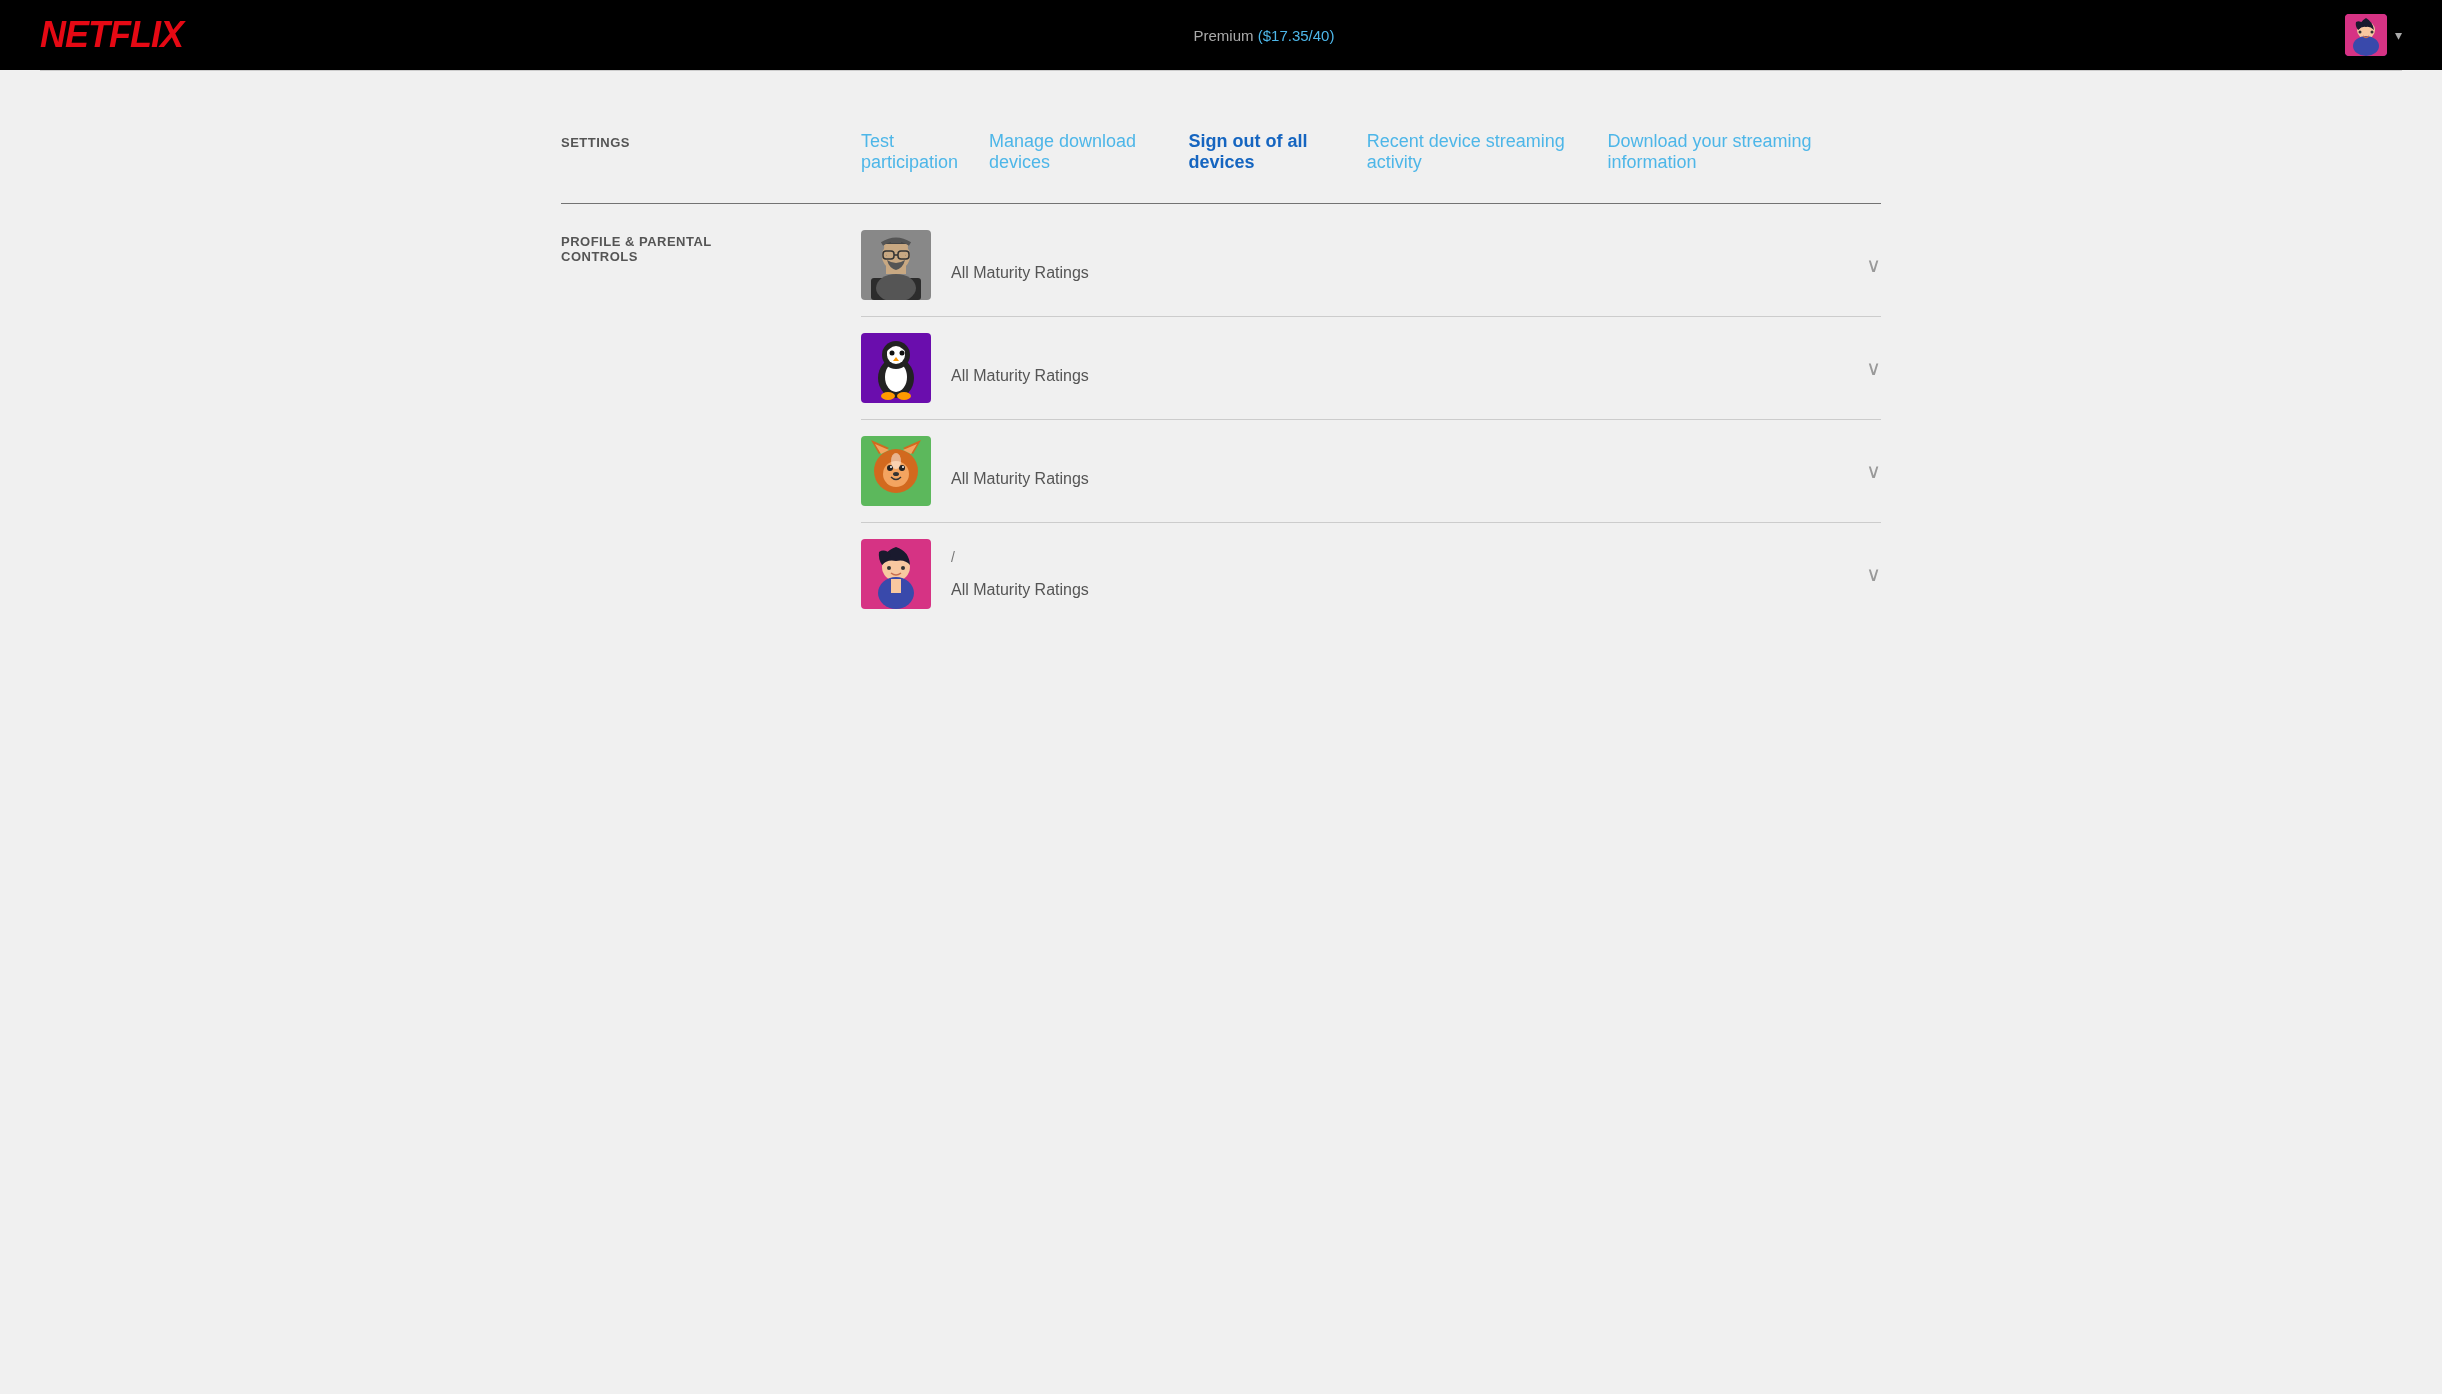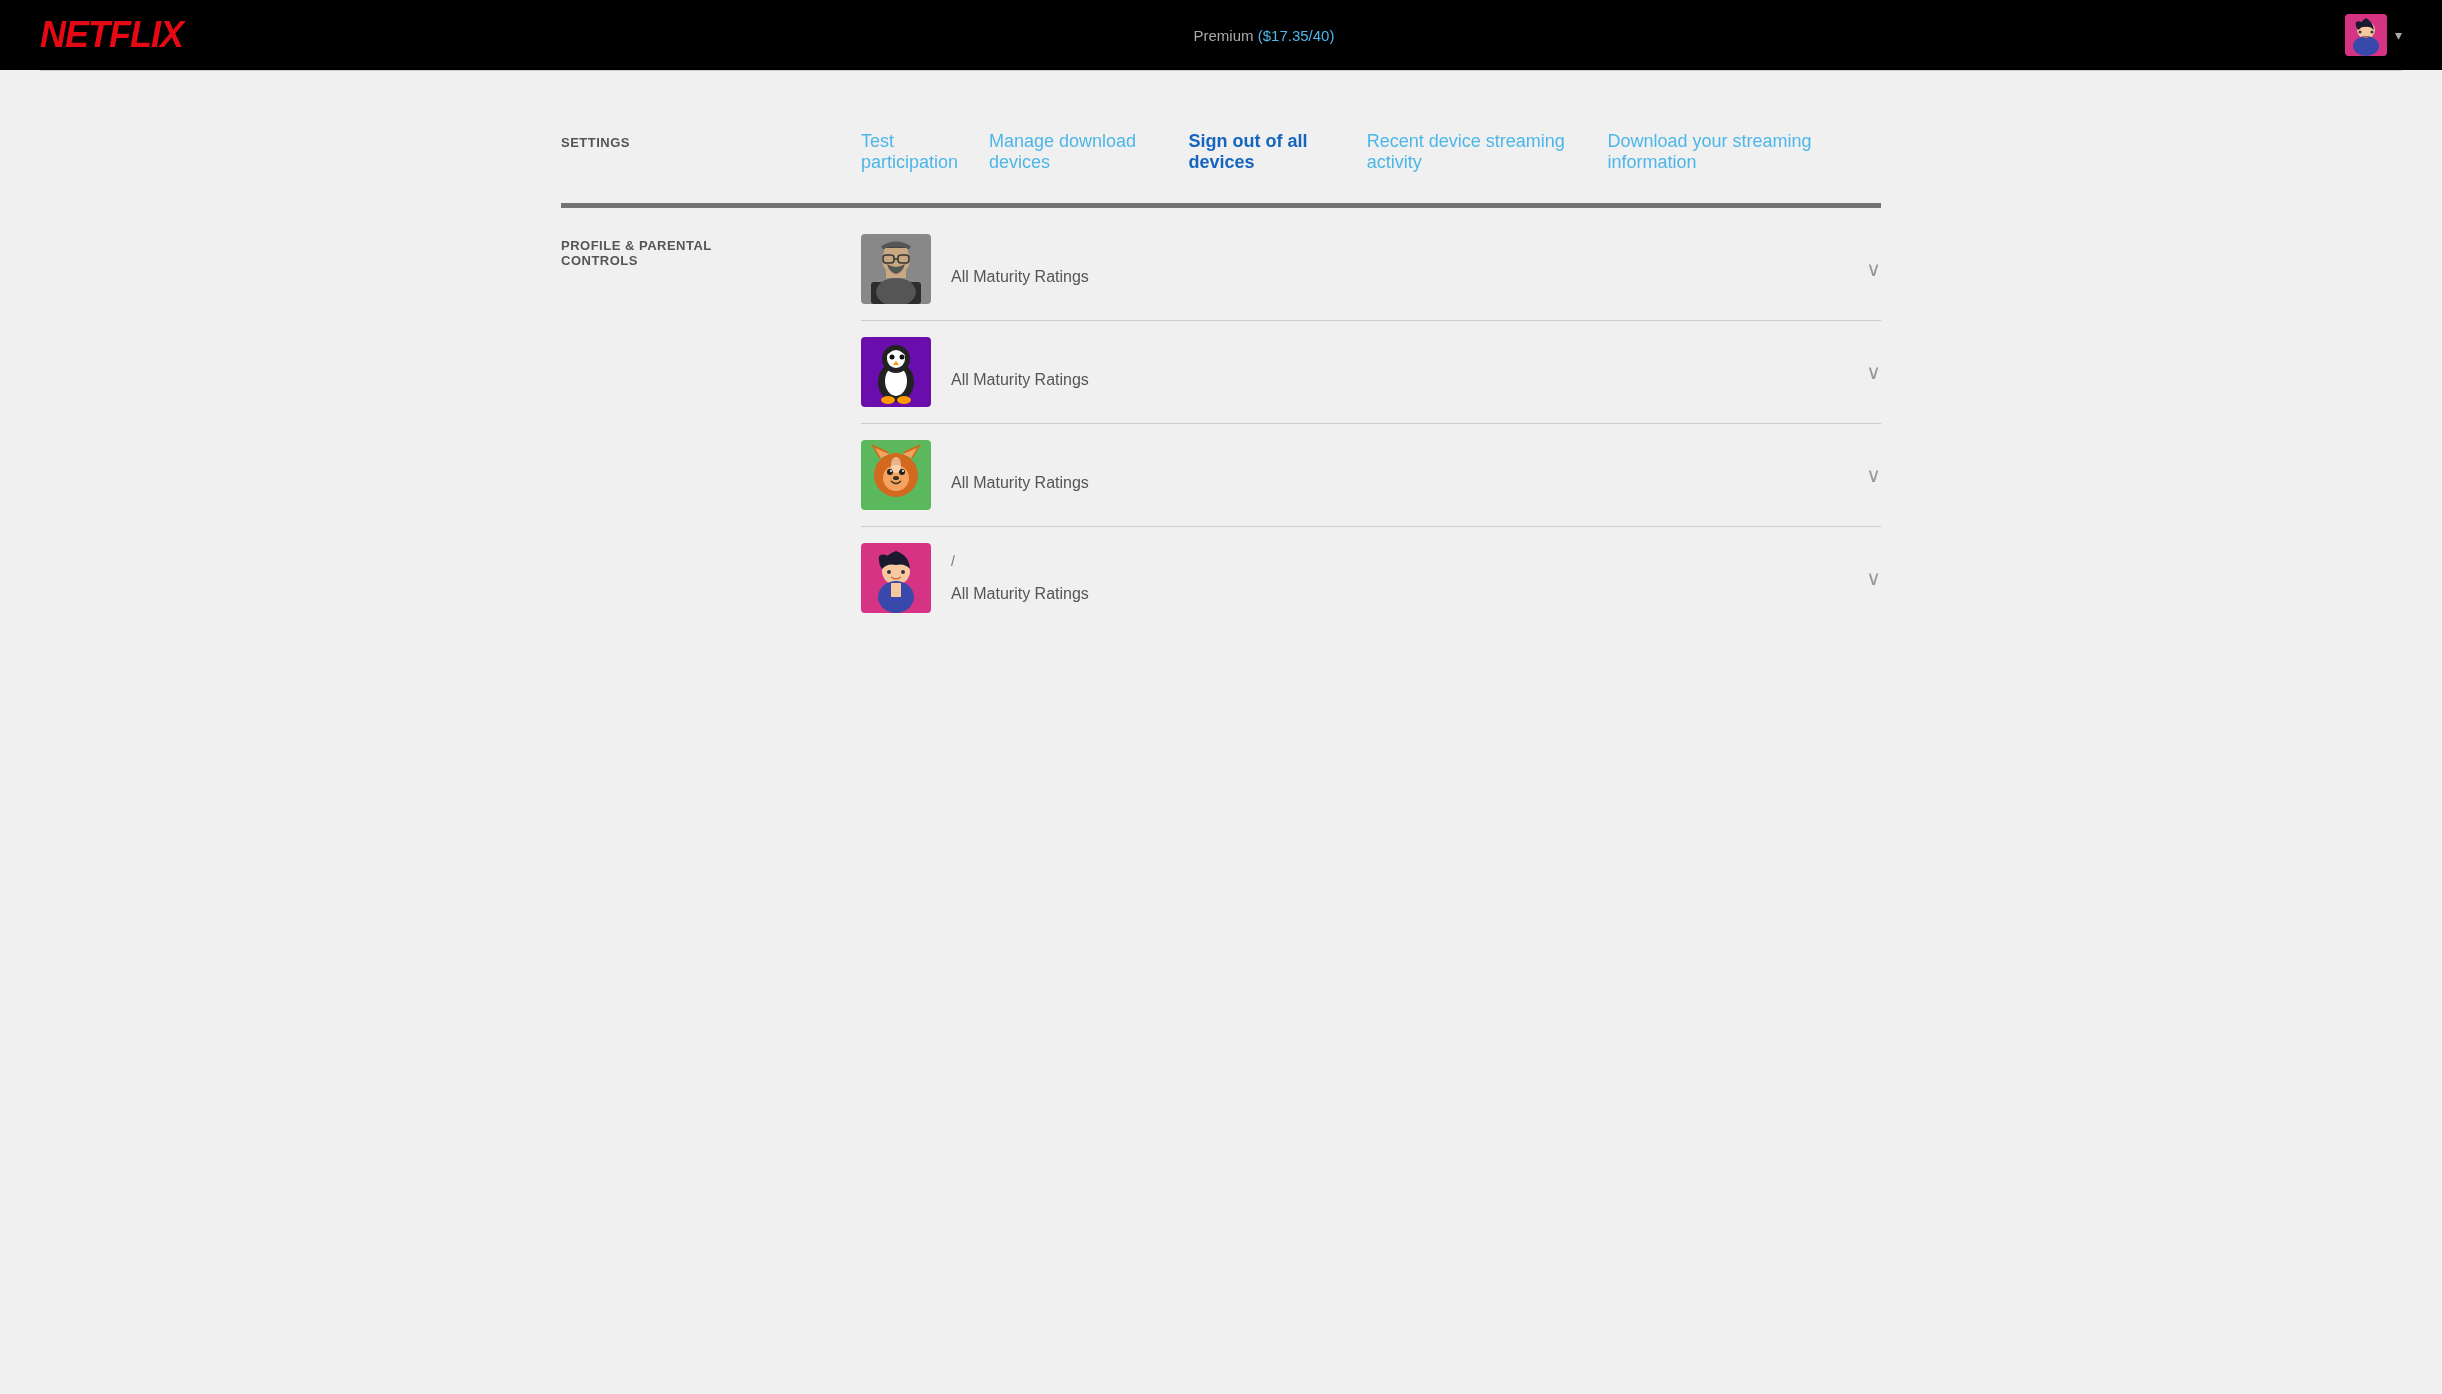--- a/index.html
+++ b/index.html
@@ -62,21 +62,21 @@
     .content {
       max-width: 1400px;
       margin: 0 auto;
       padding: 30px 40px;
     }
     
     .section {
       display: flex;
       flex-direction: row;
       padding: 30px 0;
-      border-bottom: 5px solid #737373;
+      border-bottom: 1px solid #737373;
     }
     .section-label {
       width: 300px;
       min-width: 300px;
       font-size: 13px;
       font-weight: 700;
       color: #555;
       letter-spacing: 0.5px;
       text-transform: uppercase;
       padding-top: 4px;

